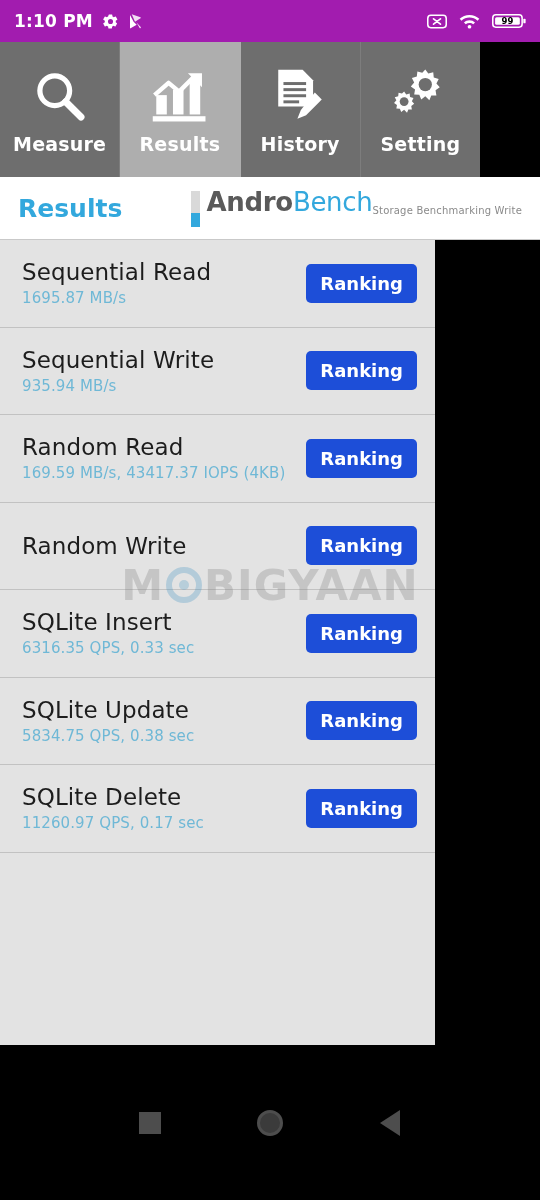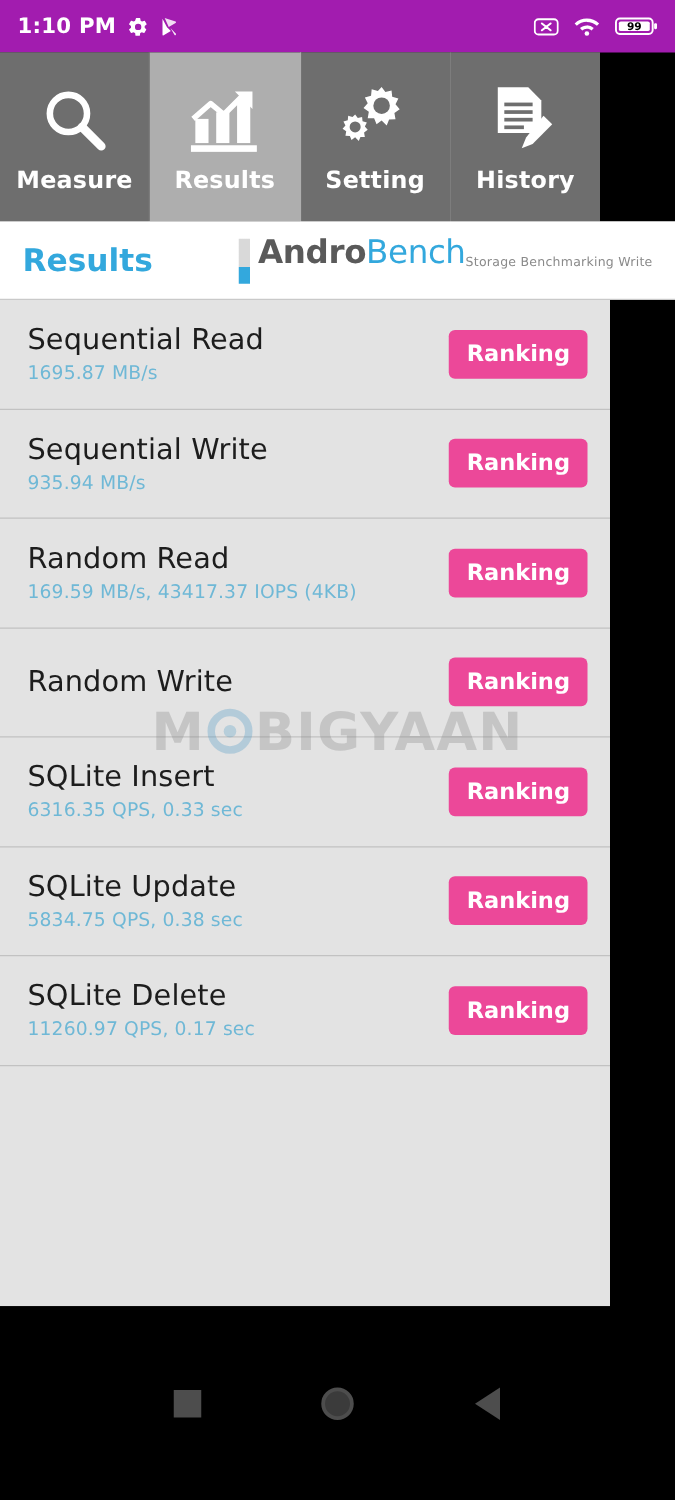--- a/index.html
+++ b/index.html
@@ -89,42 +89,42 @@
   .logo-andro { color: #5a5a5a; font-weight: bold; }
   .logo-bench { color: #33a8dd; font-weight: normal; }
   .logo-sub {
     font-size: 10px; color: #8a8a8a;
     letter-spacing: .2px; margin-top: 1px;
   }
 
   
   .list {
     position: absolute; left: 0; top: 240px;
-    width: 488px; height: 805px;
+    width: 435px; height: 805px;
     background: #e3e3e3;
     overflow: hidden;
   }
   .row {
     position: relative;
     height: 87.5px;
     display: flex; align-items: center;
     padding: 0 18px 0 22px;
     border-bottom: 1px solid #c2c2c2;
   }
   .row-texts { display: flex; flex-direction: column; gap: 4px; }
   .row-title {
     font-size: 23px; color: #1d1d1d; font-weight: normal;
     letter-spacing: .1px;
   }
   .row-value {
     font-size: 15px; color: #6fb8d6; letter-spacing: .1px;
   }
   .rank-btn {
     margin-left: auto;
-    background: #ec4899;
+    background: #1d4ed8;
     color: #ffffff;
     font-size: 18px;
     font-weight: bold;
     border: none;
     border-radius: 5px;
     padding: 9px 14px;
     cursor: pointer;
     font-family: "DejaVu Sans", "Liberation Sans", sans-serif;
   }
   .list-filler { height: 190px; }
@@ -248,52 +248,52 @@
         <svg width="58" height="56" viewBox="0 0 66 62" fill="#fff">
           <rect x="6" y="30" width="12" height="22"></rect>
           <rect x="25" y="24" width="12" height="28"></rect>
           <rect x="44" y="14" width="12" height="38"></rect>
           <rect x="2" y="54" width="60" height="6"></rect>
           <path d="M4 30L20 16l12 10L50 8" stroke="#fff" stroke-width="5" fill="none" stroke-linejoin="round"></path>
           <path d="M42 5h16v16l-5-5-4 4-6-6 4-4z"></path>
         </svg>
       </div>
       <div class="tab-label">Results</div>
+    </div>
+
+    <div class="tab">
+      <div class="tab-icon">
+        <svg width="54" height="56" viewBox="0 0 62 64" fill="#fff">
+          <path d="M6 2h28l12 12v30H6z"></path>
+          <path d="M34 2v12h12z" fill="#9a9a9a" opacity="0"></path>
+          <rect x="12" y="16" width="26" height="3.4" fill="#6e6e6e"></rect>
+          <rect x="12" y="23" width="26" height="3.4" fill="#6e6e6e"></rect>
+          <rect x="12" y="30" width="26" height="3.4" fill="#6e6e6e"></rect>
+          <rect x="12" y="37" width="18" height="3.4" fill="#6e6e6e"></rect>
+          <path d="M48 28l8 8-18 18-10 4 4-10z"></path>
+        </svg>
+      </div>
+      <div class="tab-label">History</div>
     </div>
 
     <div class="tab">
       <div class="tab-icon">
         <svg width="60" height="56" viewBox="0 0 68 62" fill="#fff">
           <g transform="translate(40,22)">
             <path d="M0-21l3.4 4.6 5.6-1.4.6 5.8 5.6 1.6-2.6 5.2 3.8 4.4-4.8 3.4 1 5.7-5.8.2-2.2 5.4L0 9.4l-4.6 3.5-2.2-5.4-5.8-.2 1-5.7-4.8-3.4 3.8-4.4-2.6-5.2 5.6-1.6.6-5.8 5.6 1.4z"></path>
             <circle cx="0" cy="-4" r="7.5" fill="#6e6e6e"></circle>
           </g>
           <g transform="translate(16,40)">
             <path d="M0-14l2.4 3.2 3.9-1 .4 4 3.9 1.1-1.8 3.6 2.6 3-3.3 2.4.7 4-4 .1-1.5 3.7L0 6.6l-3.3 2.5-1.5-3.7-4-.1.7-4-3.3-2.4 2.6-3-1.8-3.6 3.9-1.1.4-4 3.9 1z"></path>
             <circle cx="0" cy="-2.7" r="5" fill="#6e6e6e"></circle>
           </g>
         </svg>
       </div>
       <div class="tab-label">Setting</div>
     </div>
-
-    <div class="tab">
-      <div class="tab-icon">
-        <svg width="54" height="56" viewBox="0 0 62 64" fill="#fff">
-          <path d="M6 2h28l12 12v30H6z"></path>
-          <path d="M34 2v12h12z" fill="#9a9a9a" opacity="0"></path>
-          <rect x="12" y="16" width="26" height="3.4" fill="#6e6e6e"></rect>
-          <rect x="12" y="23" width="26" height="3.4" fill="#6e6e6e"></rect>
-          <rect x="12" y="30" width="26" height="3.4" fill="#6e6e6e"></rect>
-          <rect x="12" y="37" width="18" height="3.4" fill="#6e6e6e"></rect>
-          <path d="M48 28l8 8-18 18-10 4 4-10z"></path>
-        </svg>
-      </div>
-      <div class="tab-label">History</div>
-    </div>
   </div>
 
   <div class="apphead">
     <div class="page-title">Results</div>
     <div class="logo">
       <div class="logo-bar"></div>
       <div class="logo-text">
         <div class="logo-word"><span class="logo-andro">Andro</span><span class="logo-bench">Bench</span></div>
         <div class="logo-sub">Storage Benchmarking Write</div>
       </div>

